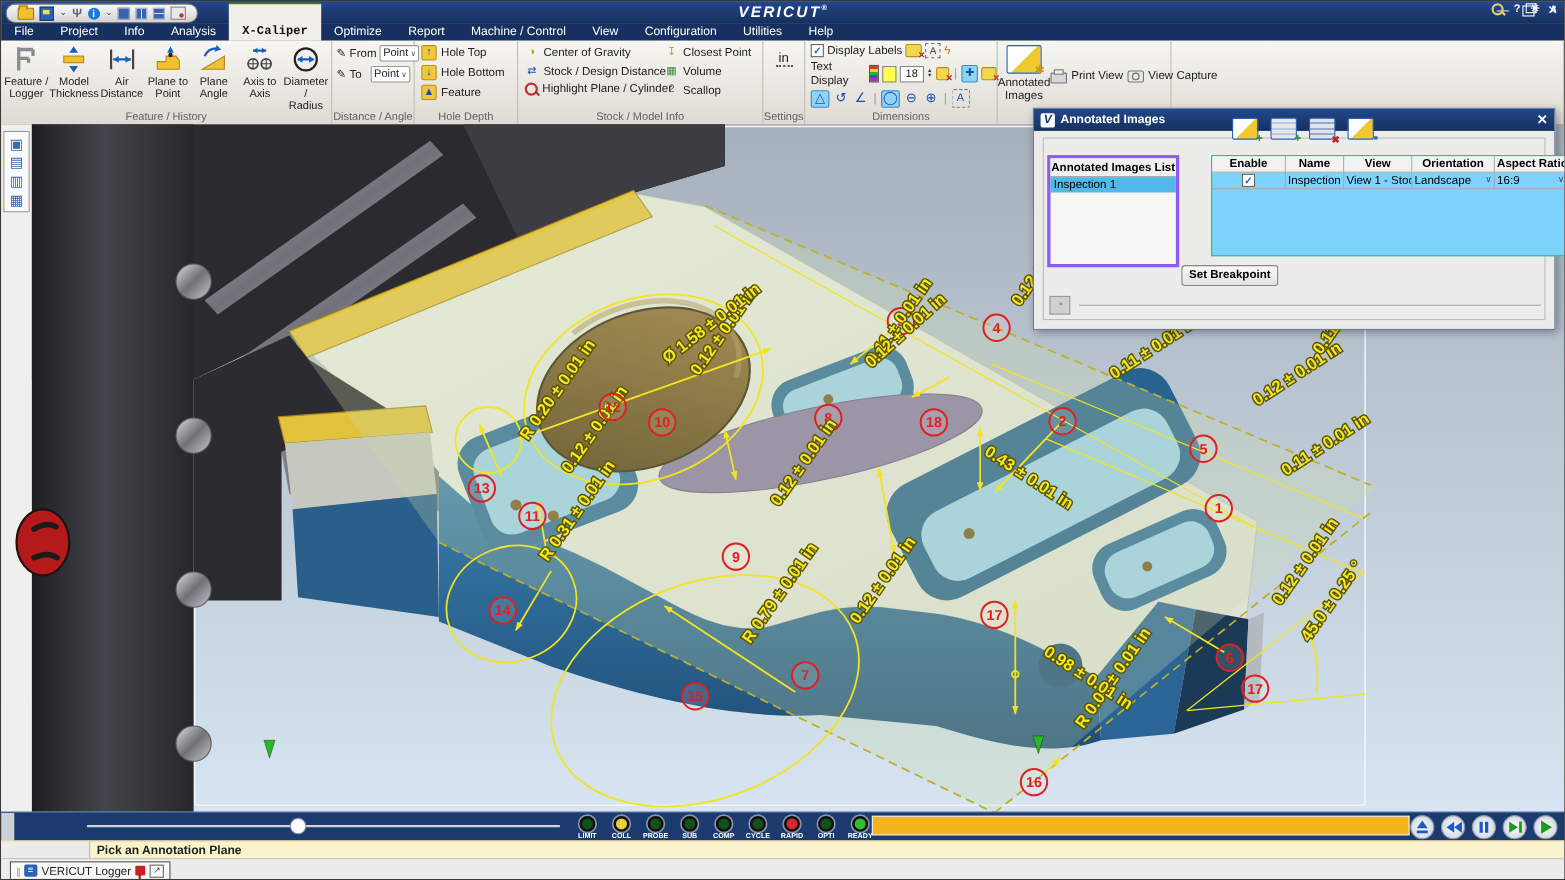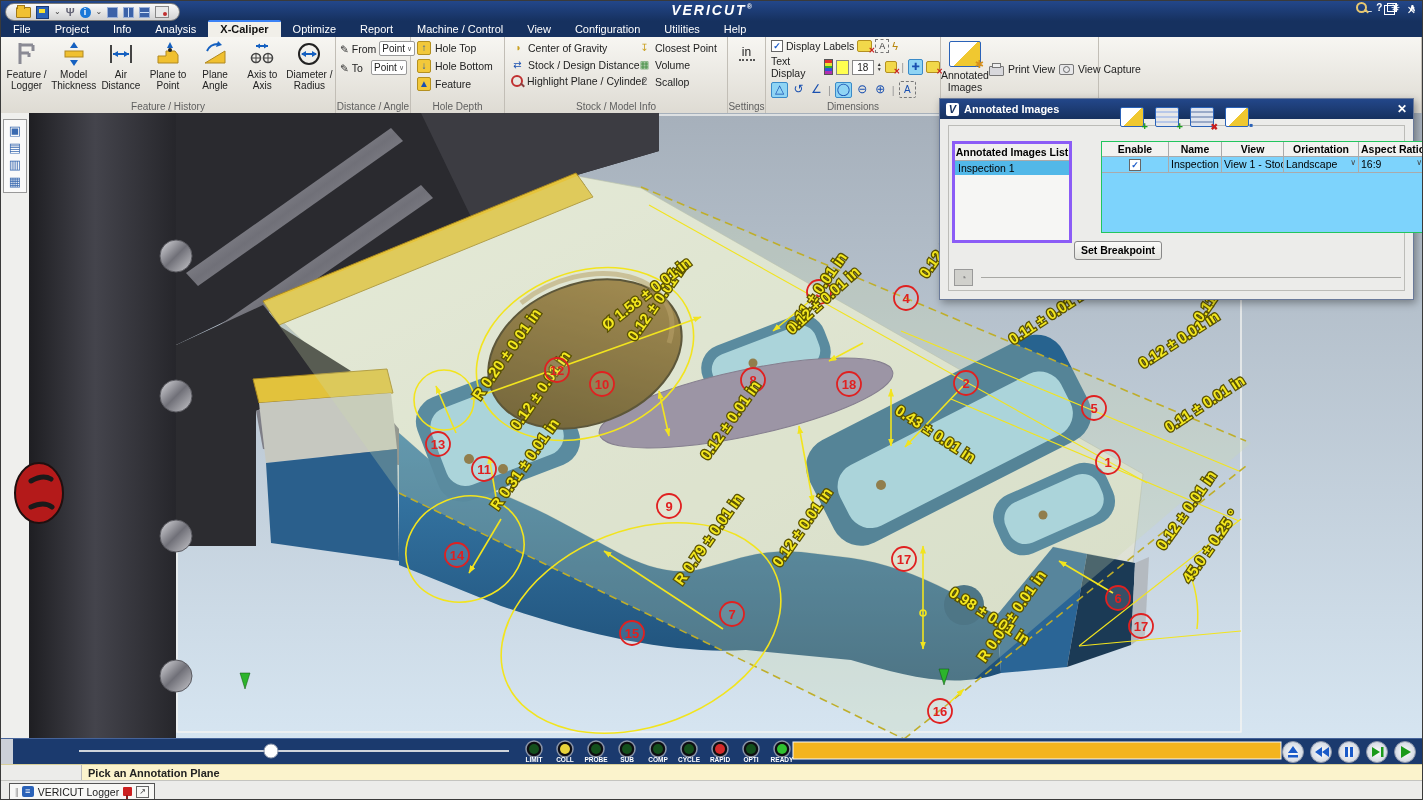--- a/index.html
+++ b/index.html
@@ -28,31 +28,31 @@
   #apptitle{position:absolute;left:0;right:0;top:1px;text-align:center;color:#fff;
     font-weight:bold;font-style:italic;font-size:14px;letter-spacing:2px;}
   #apptitle sup{font-size:7px;letter-spacing:0;}
   #wctrl{position:absolute;right:6px;top:2px;display:flex;gap:12px;color:#fff;align-items:center;}
   .wbtn{font-size:11px;line-height:14px;cursor:default;}
   .resto{display:inline-block;width:9px;height:8px;border:1px solid #fff;position:relative;background:transparent;}
   .resto::before{content:'';position:absolute;left:2px;top:-3px;width:8px;height:7px;border:1px solid #fff;}
   
   #menubar{position:absolute;left:0;top:20px;width:100%;height:16px;background:#16315f;display:flex;align-items:flex-end;}
   .mtab{color:#fff;font-size:11px;padding:2px 12px 2px 12px;white-space:nowrap;}
-  .mtab.active{background:#f1efe9;color:#111;border-top:2px solid #3b82f6;padding-top:1px;border-radius:2px 2px 0 0;font-weight:bold;}
+  .mtab.active{background:#f1efe9;color:#111;border-top:2px solid #4d7c0f;padding-top:19px;border-radius:2px 2px 0 0;font-weight:bold;font-family:Liberation Mono, monospace;}
   #menuright{position:absolute;right:6px;top:1px;display:flex;gap:9px;align-items:center;color:#fff;}
   .srch{display:inline-block;width:7px;height:7px;border:2px solid #e8c870;border-radius:50%;position:relative;}
   .srch::after{content:'';position:absolute;left:6px;top:6px;width:5px;height:2px;background:#e8c870;transform:rotate(45deg);}
   .mr{font-size:10px;font-weight:bold;}
   
   #ribbon{position:absolute;left:0;top:36px;width:100%;height:76px;
     background:linear-gradient(#f7f6f2,#dedbd3);border-bottom:1px solid #a8a49c;display:flex;}
   .rgroup{position:relative;height:100%;border-right:1px solid #c2beb6;display:flex;flex-direction:column;box-sizing:border-box;}
   .glabel{position:absolute;bottom:1px;left:0;right:0;text-align:center;font-size:10px;color:#5f5f5f;}
-  #g-feature{width:335px;}
+  #g-feature{width:301px;}
   #fh-btns{display:flex;padding:3px 2px 0 2px;}
   .fbtn{flex:1;text-align:center;font-size:10px;line-height:1.12;color:#222;padding-top:1px;}
   .fbtn svg{display:block;margin:0 auto 2px auto;}
   #g-da{width:75px;}
   .da-row{display:flex;align-items:center;gap:3px;font-size:10.5px;color:#222;margin:4px 3px 0 4px;}
   .sel{margin-left:auto;background:#fff;border:1px solid #9a9a9a;border-radius:2px;font-size:10px;
      padding:0 2px;display:flex;align-items:center;gap:2px;height:13px;}
   .sel .car{font-size:7px;color:#555;}
   #g-hd{width:94px;}
   .srow{display:flex;align-items:center;gap:4px;font-size:10.5px;color:#222;margin:4px 0 0 6px;white-space:nowrap;}

